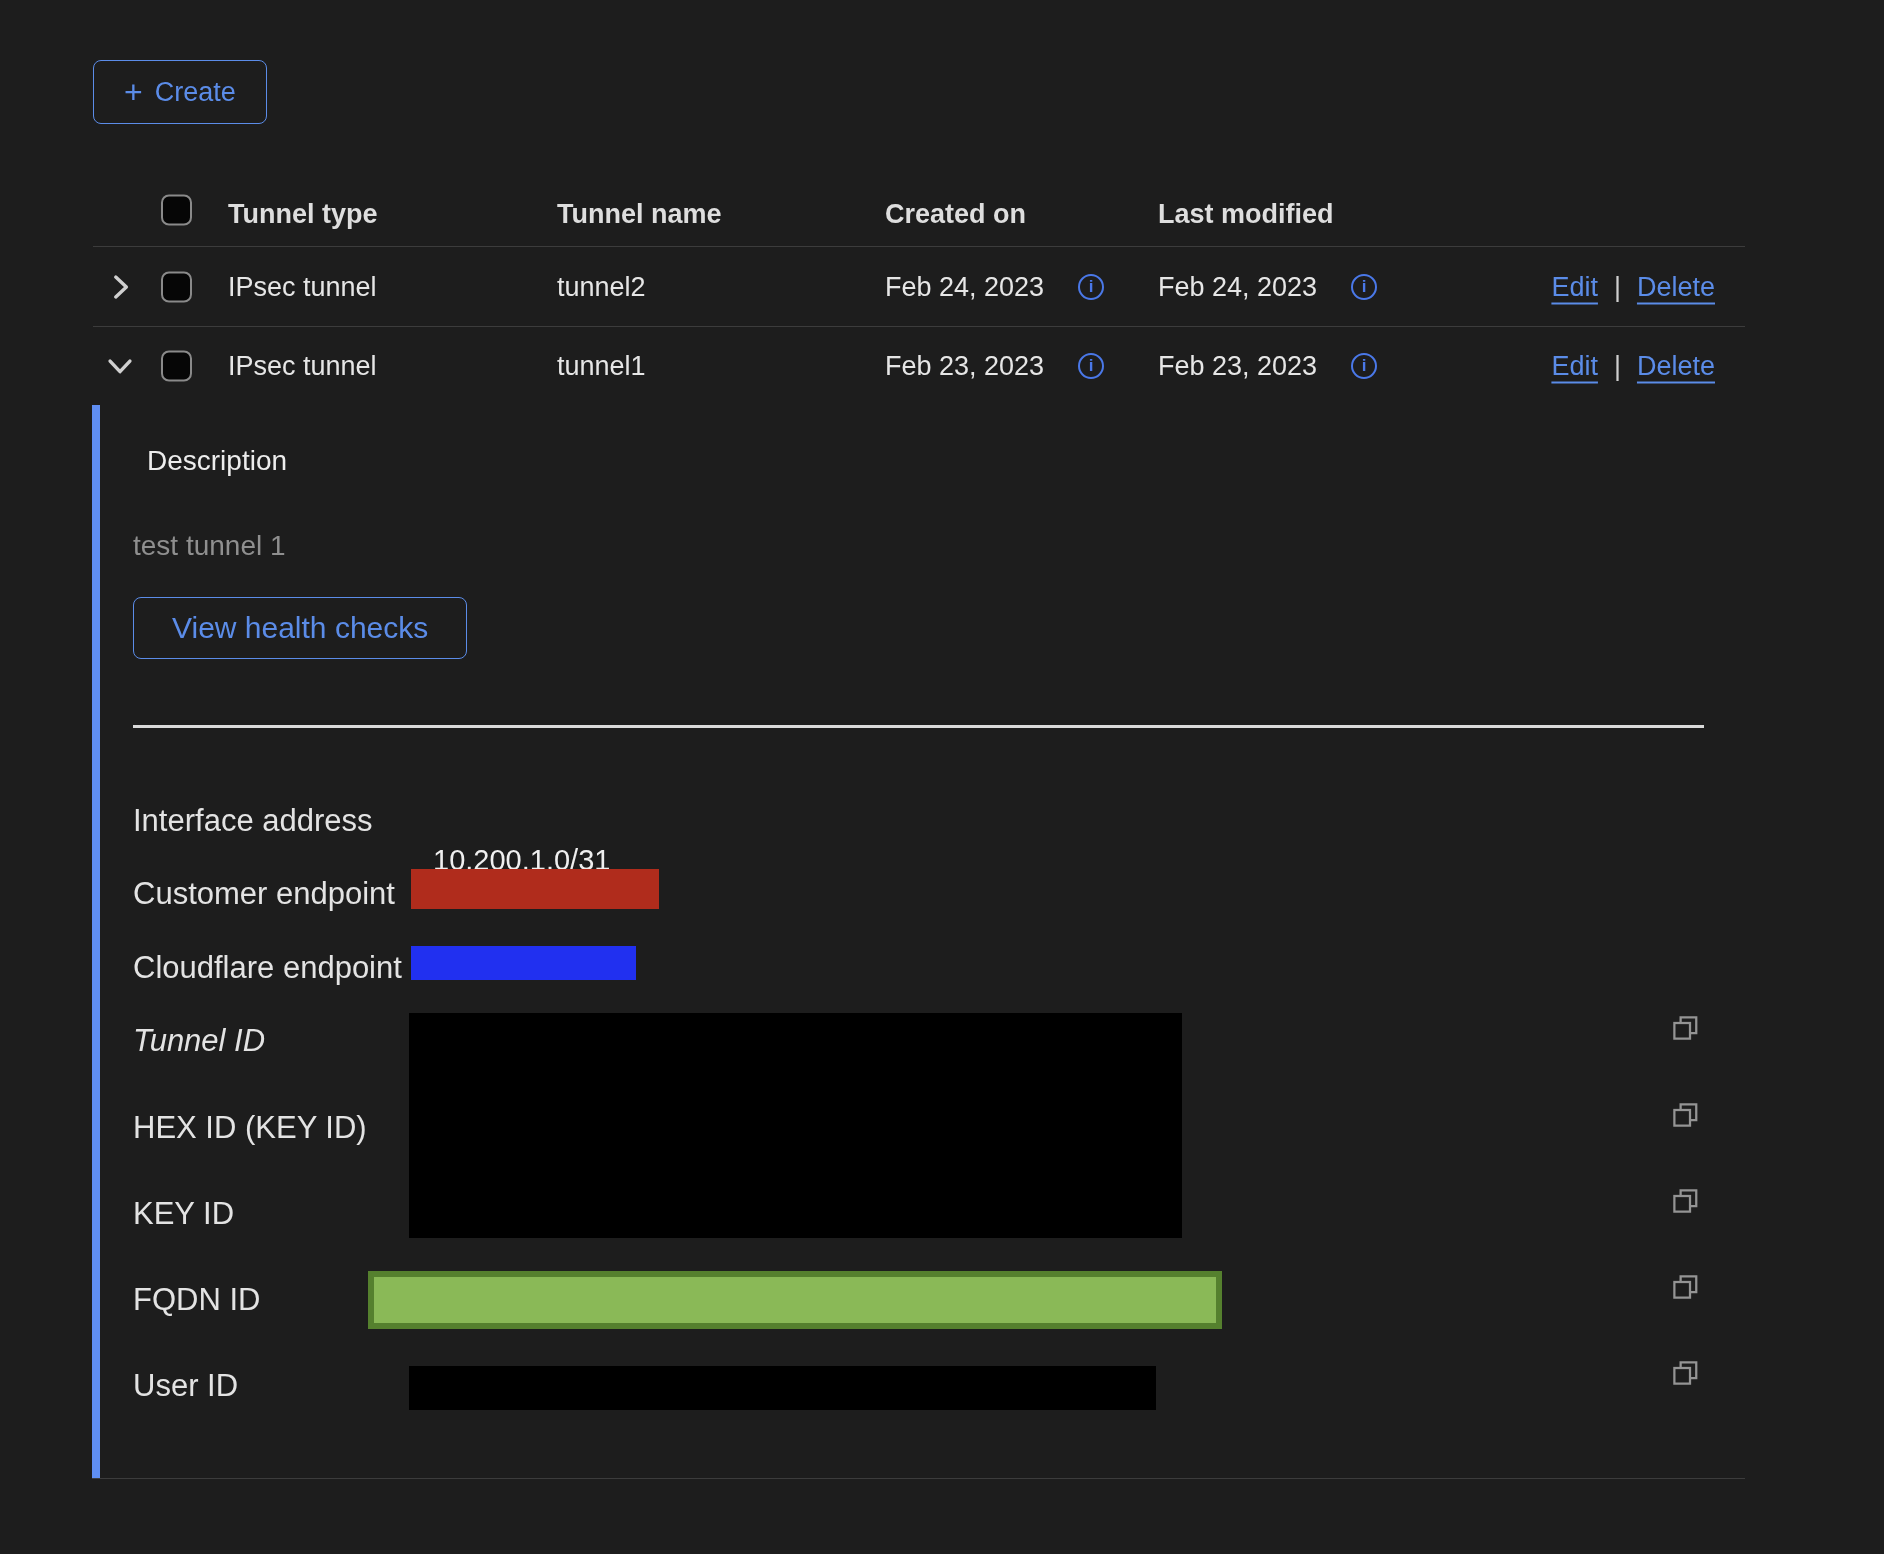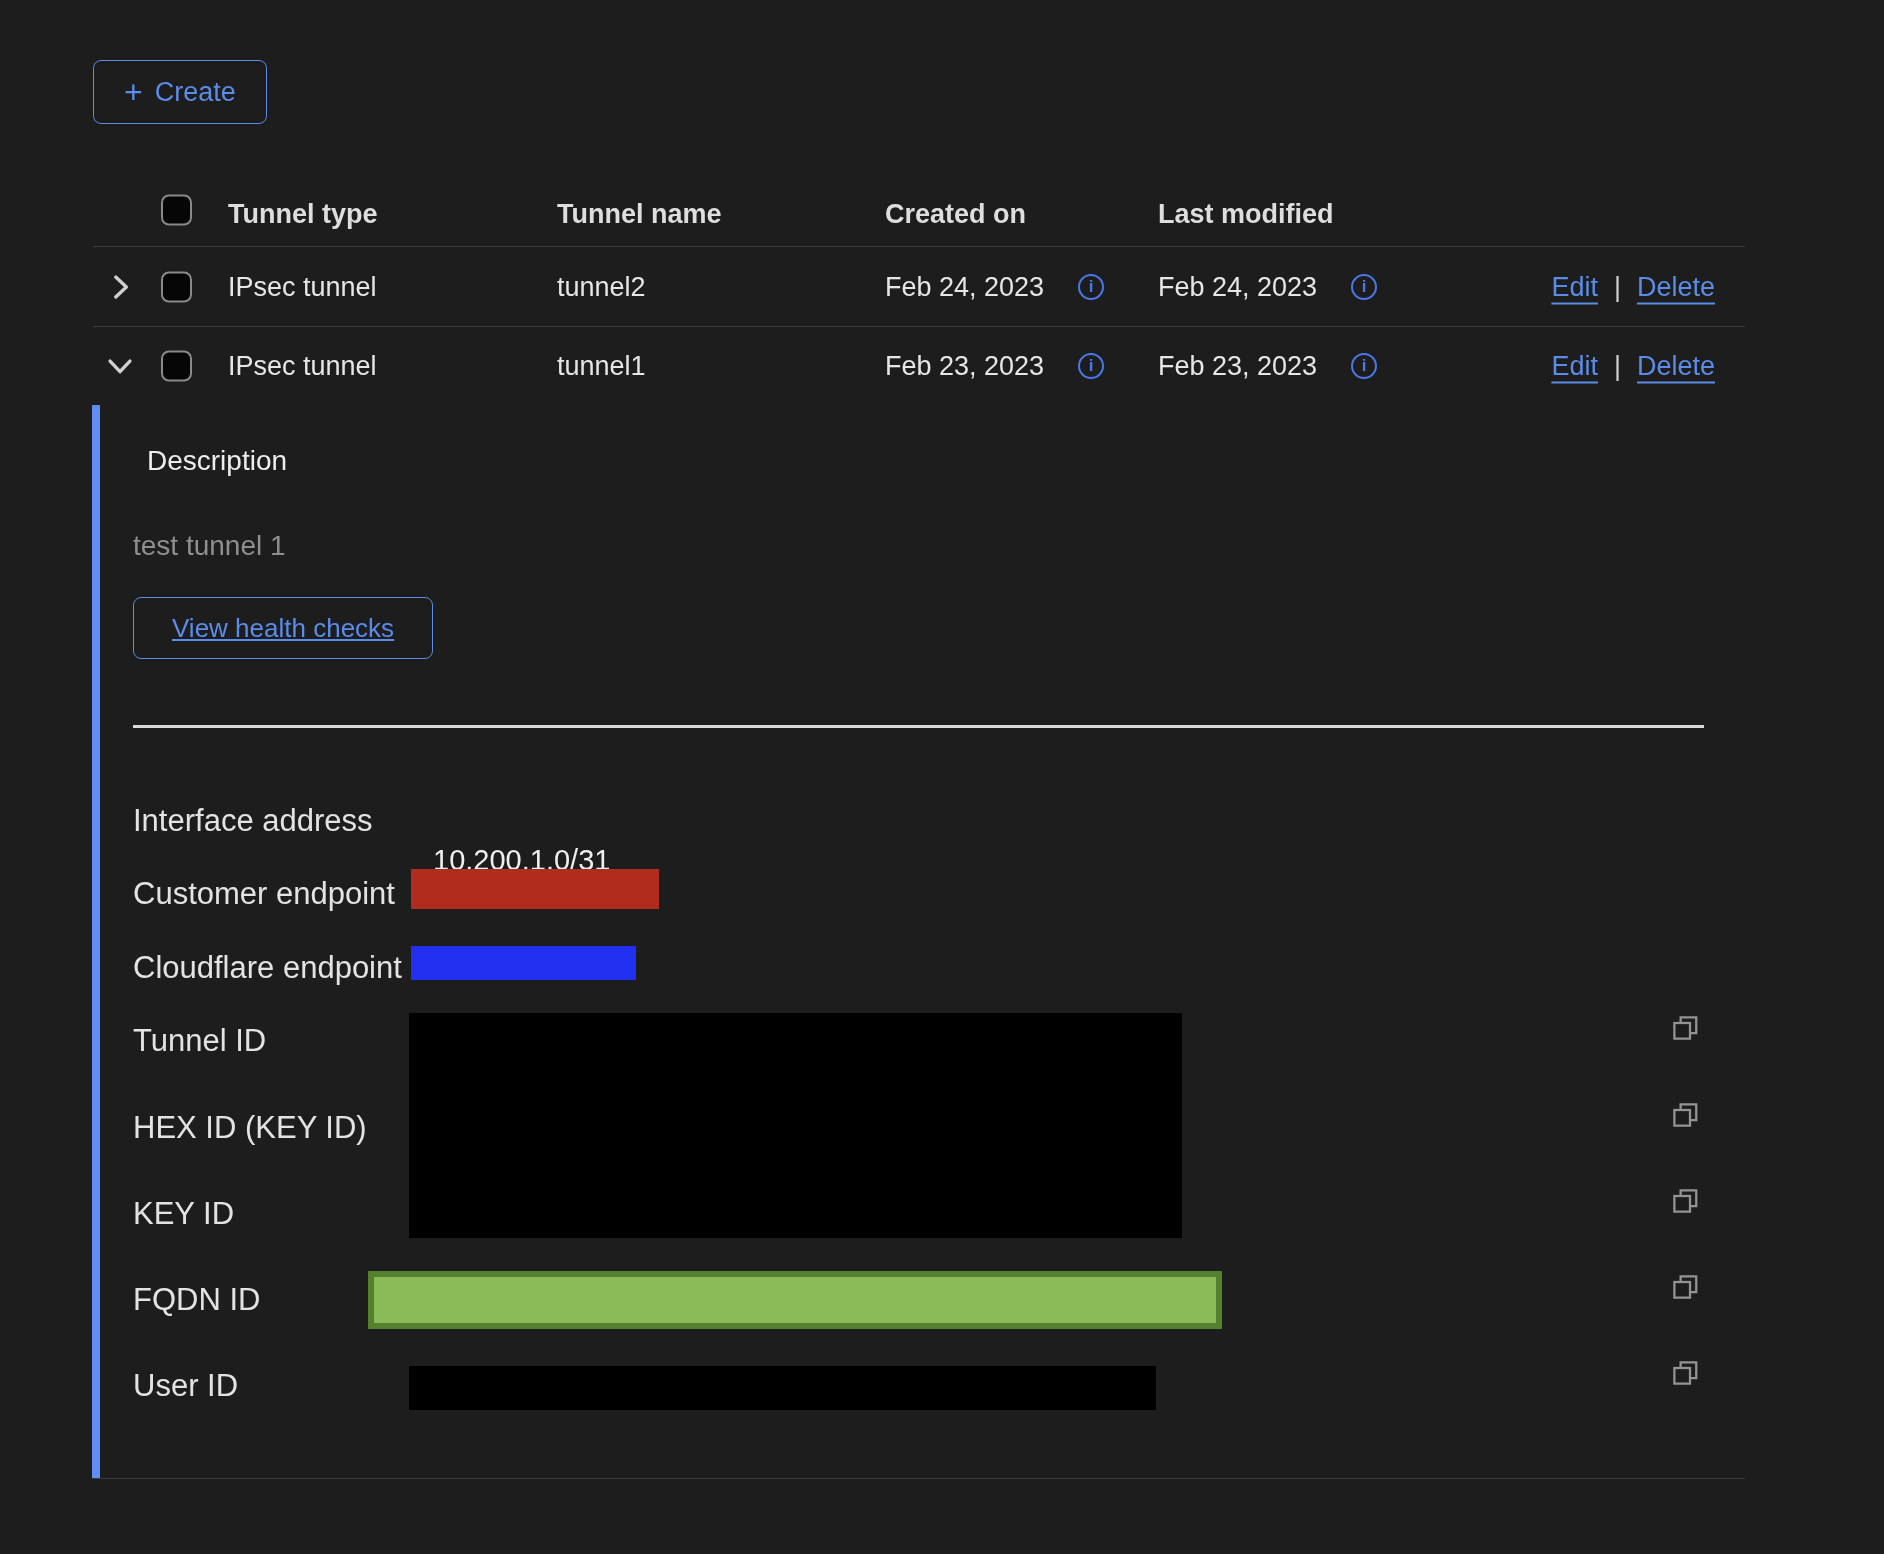--- a/index.html
+++ b/index.html
@@ -44,27 +44,27 @@
   .pipe{color:#cfcfcf;}
 
   
   .panel{position:absolute;left:92px;top:405px;width:1653px;height:1074px;
     border-bottom:1px solid var(--divider);}
   .panel .bar{position:absolute;left:0;top:0;width:8px;height:100%;background:var(--bar);}
   .desc-label{position:absolute;left:41px;top:40px;font-size:28px;color:#ededed;margin-left:14px;}
   .desc-value{position:absolute;left:41px;top:125px;font-size:28px;color:var(--muted);}
   .health-btn{position:absolute;left:41px;top:192px;height:62px;padding:0 38px;
     display:flex;align-items:center;background:transparent;border:1.6px solid var(--accent);
-    border-radius:8px;color:var(--accent);font-size:26px;cursor:pointer;text-decoration:underline;}
+    border-radius:8px;color:var(--accent);font-size:30px;cursor:pointer;}
   .light-divider{position:absolute;left:41px;top:320px;width:1571px;height:3px;
     background:var(--divider-light);}
 
   .d-label{position:absolute;left:41px;font-size:31px;color:#e3e3e3;white-space:nowrap;}
   .lbl-interface{top:398px;} .lbl-customer{top:471px;} .lbl-cloudflare{top:545px;}
-  .lbl-tunnelid{top:618px;} .lbl-hexid{top:705px;} .lbl-keyid{top:791px;}
+  .lbl-tunnelid{top:618px;font-style:italic;} .lbl-hexid{top:705px;} .lbl-keyid{top:791px;}
   .lbl-fqdnid{top:877px;} .lbl-userid{top:963px;}
   .d-value{position:absolute;left:341px;top:407px;font-size:29px;color:#efefef;margin-top:32px;}
 
   .redact{position:absolute;}
   .redact-red{left:319px;top:464px;width:248px;height:40px;background:var(--red);}
   .redact-blue{left:319px;top:541px;width:225px;height:34px;background:var(--blue);}
   .redact-black-group{left:317px;top:608px;width:773px;height:225px;background:#000;}
   .redact-green{left:276px;top:866px;width:854px;height:58px;background:var(--green);
     border:6px solid var(--green-border);}
   .redact-black-user{left:317px;top:961px;width:747px;height:44px;background:#000;}

